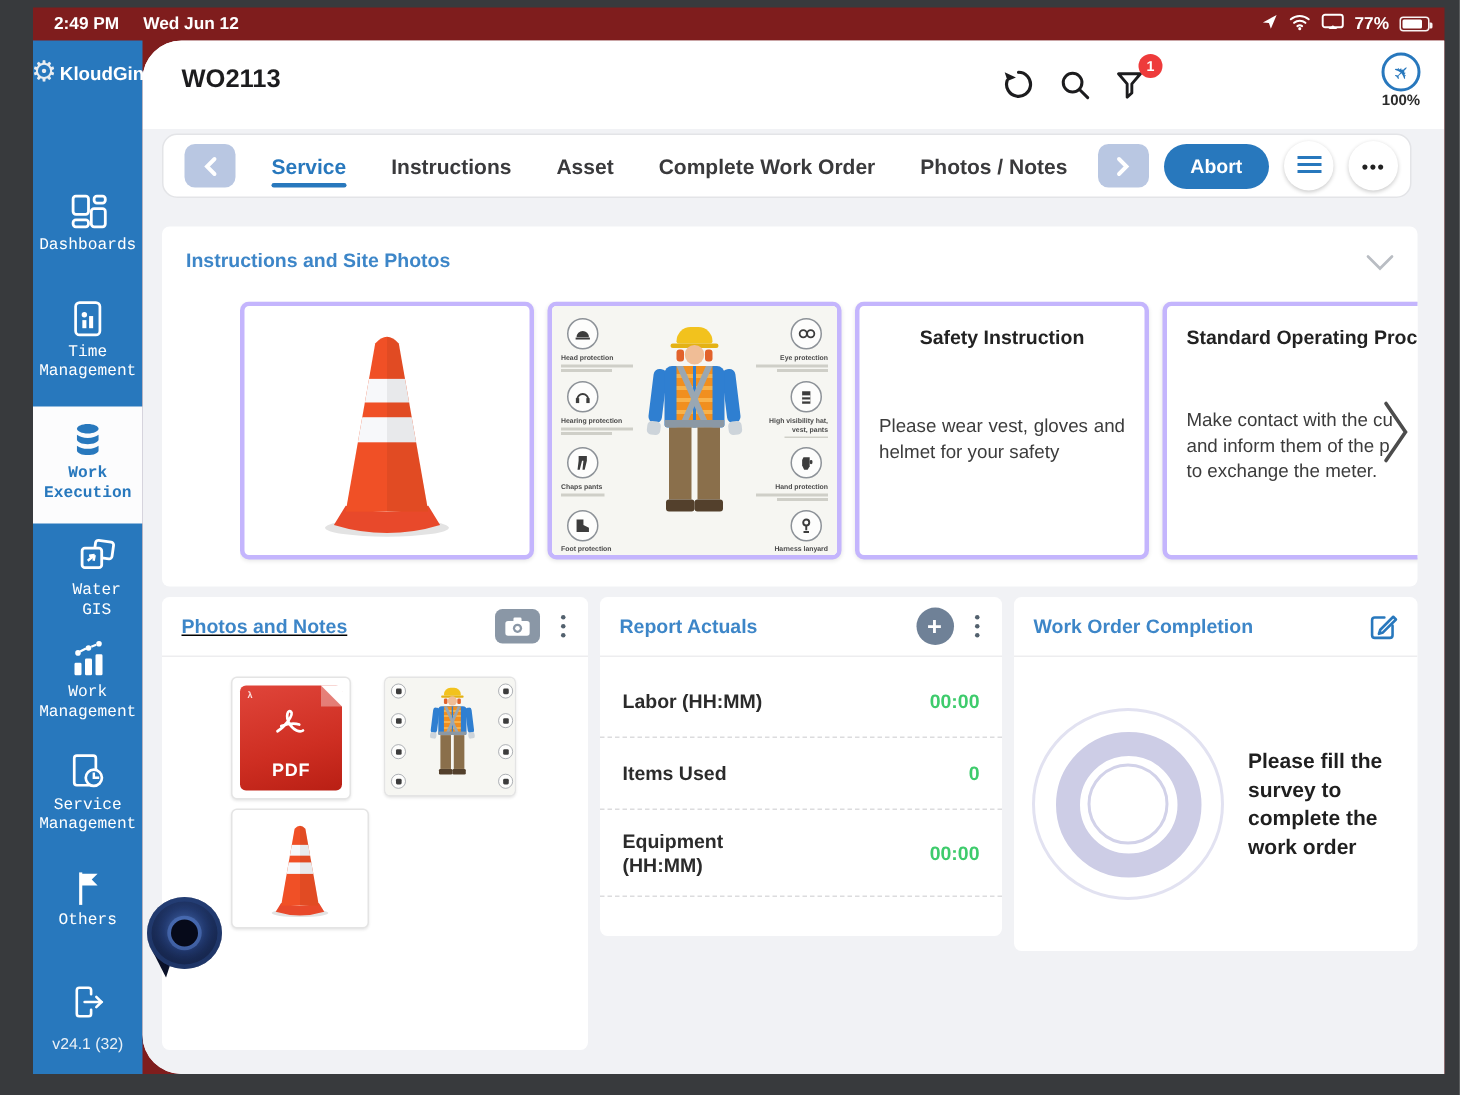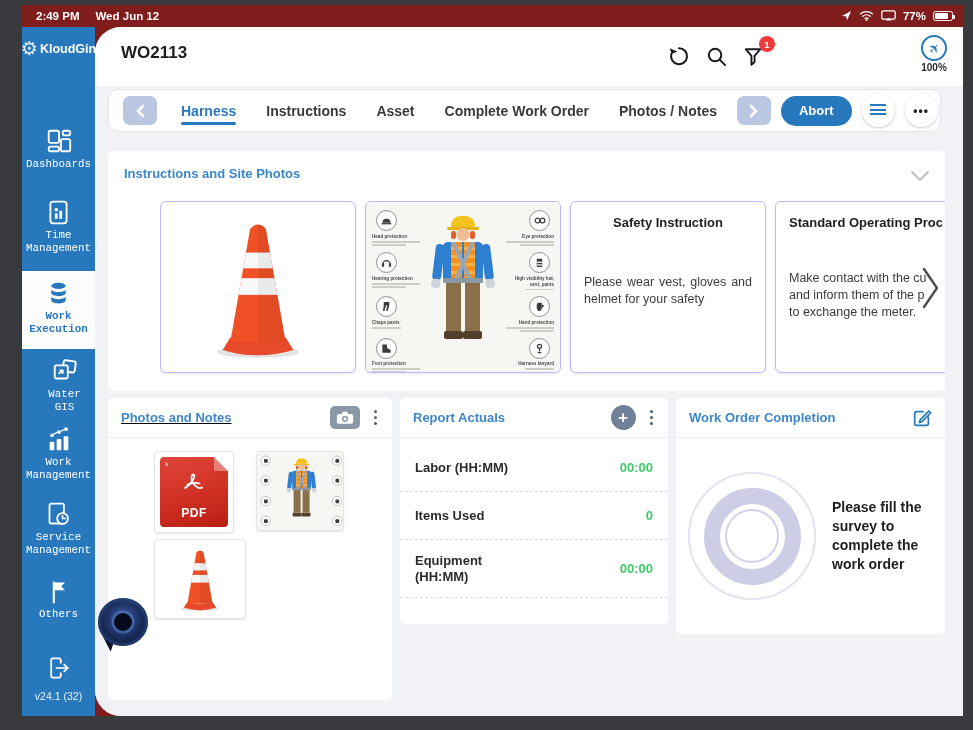--- a/index.html
+++ b/index.html
@@ -53,21 +53,21 @@
   .pill{height:30px;padding:0 18px;background:#2878bd;color:#fff;border:none;border-radius:16px;font-size:13px;font-weight:700;cursor:pointer;flex:none;font-family:inherit;}
   .cbtn{width:33px;height:33px;border-radius:50%;background:#fff;box-shadow:0 1px 3px rgba(0,0,0,.22);display:flex;align-items:center;justify-content:center;cursor:pointer;flex:none;}
   .lines{width:16px;height:13px;background:repeating-linear-gradient(#2878bd 0 2.2px,transparent 2.2px 4.6px);}
   .dots3{font-size:12px;letter-spacing:1px;color:#222;font-weight:700;line-height:10px;}
 
   
   .sec1{position:absolute;left:13px;right:18px;top:65px;height:240px;background:#fff;border-radius:5px;}
   .sec-title{position:absolute;left:16px;top:15px;font-size:13px;font-weight:700;color:#3d86c8;}
   .collapse{position:absolute;right:16px;top:16px;cursor:pointer;}
   .carousel{position:absolute;left:52px;right:0;top:50px;height:176px;display:flex;gap:9px;overflow:hidden;}
-  .car-item{flex:none;width:196px;height:172px;background:#fff;border:1px solid #c4b5fd;border-radius:6px;box-shadow:0 1px 3px rgba(0,0,0,.10);position:relative;overflow:hidden;}
+  .car-item{flex:none;width:196px;height:172px;background:#fff;border:3px solid #c4b5fd;border-radius:6px;box-shadow:0 1px 3px rgba(0,0,0,.10);position:relative;overflow:hidden;}
   .note-card{padding:13px 13px;}
   .note-title{font-size:13px;font-weight:700;color:#222;text-align:center;}
   .note-title.left{text-align:left;white-space:nowrap;overflow:hidden;}
   .note-body{margin-top:44px;font-size:12.5px;line-height:17px;color:#3c3c3c;text-align:justify;}
   .note-line{font-size:12.5px;line-height:17px;color:#3c3c3c;white-space:nowrap;overflow:hidden;}
   .big-chev{position:absolute;right:6px;top:116px;cursor:pointer;}
 
   .cards{position:absolute;left:13px;right:18px;top:312px;display:grid;grid-template-columns:284px 268px 1fr;gap:8px;align-items:start;}
   .card{background:#fff;border-radius:5px;overflow:hidden;}
   .card-head{height:40px;display:flex;align-items:center;gap:12px;padding:0 13px;border-bottom:1px solid #ededef;}
@@ -314,21 +314,21 @@
 
         <div class="bodyarea">
 
           <div class="tabbar">
             <div class="navbtn">
               <svg width="10" height="14" viewBox="0 0 10 14" fill="none" stroke="#fff" stroke-width="2.6" stroke-linecap="round">
                   <path d="M8 2L3 7l5 5"></path>
                 </svg>
             </div>
             <div class="tabs">
-              <span class="tab active">Harness</span>
+              <span class="tab active">Service</span>
               <span class="tab">Instructions</span>
               <span class="tab">Asset</span>
               <span class="tab">Complete Work Order</span>
               <span class="tab">Photos / Notes</span>
             </div>
             <div class="tspacer"></div>
             <div class="navbtn">
               <svg width="10" height="14" viewBox="0 0 10 14" fill="none" stroke="#fff" stroke-width="2.6" stroke-linecap="round">
                   <path d="M2 2l5 5-5 5"></path>
                 </svg>

